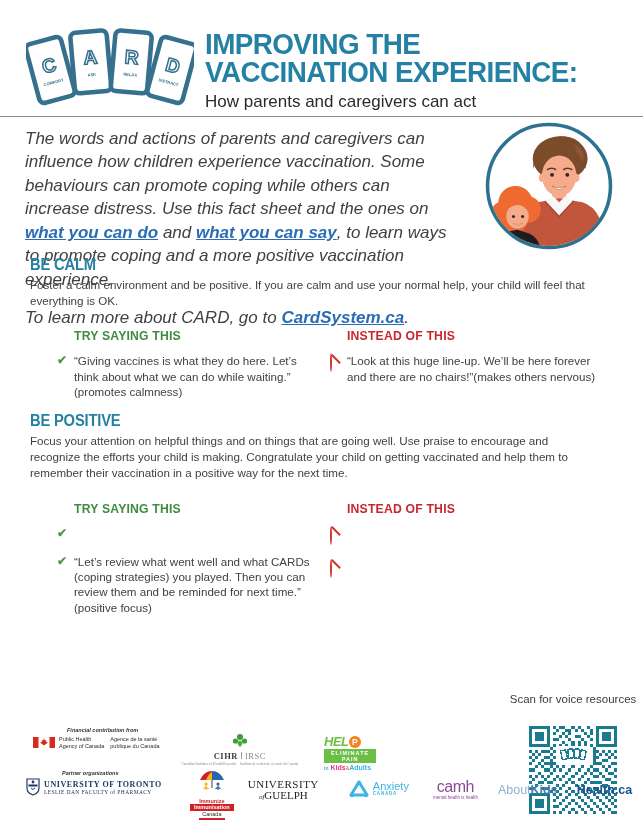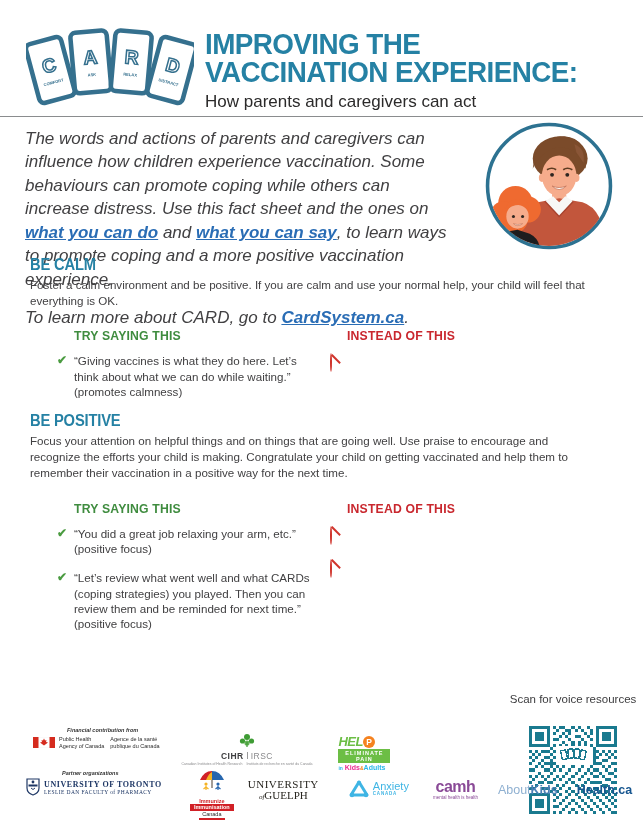--- a/index.html
+++ b/index.html
@@ -44,21 +44,21 @@
 
   
   .scan-label{position:absolute;left:508px;top:692px;width:130px;text-align:center;font-size:11.5px;line-height:1.25;color:#3c3c3e;}
   .qr-wrap{position:absolute;left:529px;top:726px;width:88px;height:88px;}
 
   .funding-row{position:absolute;left:33px;top:727px;display:flex;align-items:flex-start;}
   .fin-label{font-size:5.5px;font-style:italic;font-weight:bold;color:#333;margin-left:34px;margin-bottom:3px;}
   .phac-row{display:flex;align-items:center;}
   .phac-txt{font-size:5.5px;line-height:1.25;color:#2b2b2b;margin-left:4px;}
   .phac-txt + .phac-txt{margin-left:6px;}
-  .cihr{margin-left:22px;margin-top:6px;text-align:center;}
+  .cihr{margin-left:22px;margin-top:6px;text-align:center;font-family:Liberation Serif, serif;}
   .cihr-names{font-size:8.5px;color:#4a4a4c;letter-spacing:0.5px;}
   .cihr-names .n1{font-weight:bold;color:#3d3d3f;}
   .cihr-names .sep{display:inline-block;width:1px;height:7px;background:#999;margin:0 3px;}
   .cihr-names .n2{color:#8a8a8c;}
   .cihr-sub{display:flex;gap:4px;justify-content:center;font-size:3.5px;color:#8a8a8c;margin-top:1px;}
   .help{margin-left:26px;margin-top:8px;width:66px;}
   .help-l1{font-size:13px;font-weight:800;font-style:italic;color:#6cbe45;letter-spacing:-0.5px;line-height:13px;}
   .help-p{display:inline-block;width:12px;height:12px;border-radius:50%;background:#f5821f;color:#fff;font-size:8.5px;font-style:normal;text-align:center;line-height:12px;vertical-align:1px;}
   .help-l2{margin-top:1px;background:#6cbe45;color:#fff;font-size:5.5px;font-weight:bold;text-align:center;letter-spacing:1px;padding:1px 0;width:52px;}
   .help-l3{font-size:7px;font-weight:800;margin-top:1px;}
@@ -80,21 +80,21 @@
   .imm-l4{height:2px;width:26px;background:#d12026;margin:1px auto 0;}
   .guelph{margin-left:14px;margin-top:9px;font-family:"Liberation Serif",serif;color:#27251f;text-align:center;line-height:1;}
   .guelph-l1{font-size:11px;letter-spacing:0.5px;}
   .guelph-l2{font-size:11px;}
   .guelph-l2 .of{font-style:italic;font-size:7px;}
   .anxiety{margin-left:30px;margin-top:10px;display:flex;align-items:center;}
   .anx-txt{margin-left:4px;color:#3fb5e4;line-height:1;}
   .anx-name{font-size:11px;}
   .anx-country{font-size:4.5px;font-weight:bold;letter-spacing:0.8px;}
   .camh{margin-left:24px;margin-top:9px;text-align:center;line-height:1;}
-  .camh-name{font-size:16px;font-weight:700;color:#8a4a97;letter-spacing:-0.5px;}
+  .camh-name{font-size:16px;font-weight:400;color:#8a4a97;letter-spacing:-0.5px;}
   .camh-tag{font-size:4.5px;color:#8a4a97;margin-top:1px;}
   .akh{margin-left:20px;margin-top:13px;font-size:12.5px;white-space:nowrap;}
   .akh .p1{color:#8fb0d1;}
   .akh .p2{color:#4a7fb5;font-weight:bold;}
   .akh .p3{color:#16558f;font-weight:800;padding-left:19px;}
 </style>
 </head>
 <body>
 
 <div class="page">
@@ -183,34 +183,34 @@
         <span class="col-head try">TRY SAYING THIS</span>
         <div class="item">
           <span class="check-icon">✔</span>
           <span class="item-text">“Giving vaccines is what they do here. Let’s think about what we can do while waiting.” (promotes calmness)</span>
         </div>
       </div>
       <div class="col-instead">
         <span class="col-head instead">INSTEAD OF THIS</span>
         <div class="item">
           <span class="noicon-wrap"><span class="no-icon"></span></span>
+          <span class="item-text">“Look at this huge line-up. We’ll be here forever and there are no chairs!”(makes others nervous)</span>
         </div>
       </div>
     </div>
   </div>
 
   <div class="section sec-positive">
     <span class="sec-heading">BE POSITIVE</span>
     <div class="sec-desc">Focus your attention on helpful things and on things that are going well. Use praise to encourage and recognize the efforts your child is making. Congratulate your child on getting vaccinated and help them to remember their vaccination in a positive way for the next time.</div>
     <div class="cols">
       <div class="col-try">
         <span class="col-head try">TRY SAYING THIS</span>
         <div class="item">
           <span class="check-icon">✔</span>
-          <span class="item-text">“You did a great job relaxing your arm, etc.” (positive focus)</span>
         </div>
         <div class="item row2">
           <span class="check-icon">✔</span>
           <span class="item-text">“Let’s review what went well and what CARDs (coping strategies) you played. Then you can review them and be reminded for next time.” (positive focus)</span>
         </div>
       </div>
       <div class="col-instead">
         <span class="col-head instead">INSTEAD OF THIS</span>
         <div class="item">
           <span class="noicon-wrap"><span class="no-icon"></span></span>

